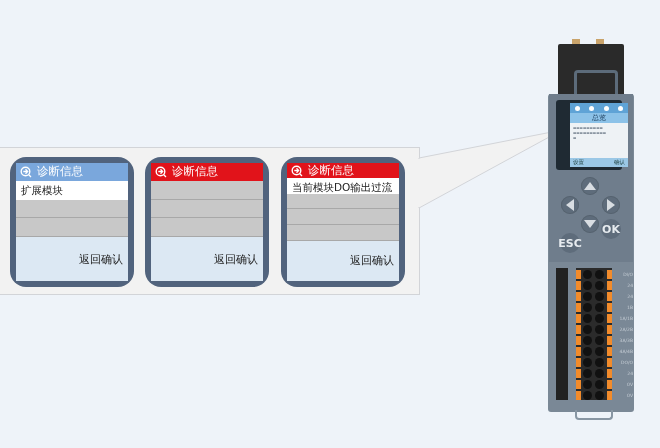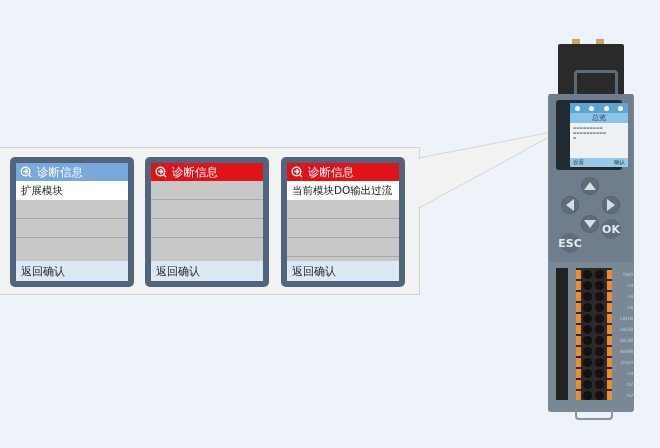--- a/index.html
+++ b/index.html
@@ -9,38 +9,38 @@
     font-family:"DejaVu Sans", sans-serif;
   }
   
   .callout {
     position:absolute; left:0; top:147px; width:420px; height:148px;
     background:#f2f2f2; border:1px solid #d2d4d8; border-left:none; box-sizing:border-box;
   }
   .callout-pointer { position:absolute; left:0; top:0; width:660px; height:448px; pointer-events:none; }
   .screen {
     position:absolute; top:157px; width:124px; height:130px;
-    background:#51637d; border-radius:5px;
+    background:#51637d; border-radius:16px;
   }
   .screen-inner {
     position:absolute; left:6px; top:6px; right:6px; bottom:6px; background:#c8c8c8;
     display:flex; flex-direction:column; overflow:hidden;
   }
   .s-head {
     height:18px; display:flex; align-items:center; padding-left:4px; color:#fff; font-size:11.5px;
   }
   .s-head.blue { background:#7aa7dc; }
   .s-head.red { background:#e1131a; }
   .s-head .ico { width:12px; height:12px; margin-right:5px; display:inline-block; }
   .row { height:19px; border-bottom:1px solid #a8a8a8; font-size:10.5px; color:#222; padding-left:5px; line-height:19px; white-space:nowrap; overflow:hidden; box-sizing:border-box; }
   .row.sel { background:#fff; border-bottom:none; }
   .row:last-of-type { border-bottom:none; }
   .s-foot {
-    margin-top:auto; height:20px; background:#dce8f3; display:flex; justify-content:flex-start;
-    align-items:center; padding:0 5px; font-size:11px; color:#222;
+    margin-top:auto; height:20px; background:#dce8f3; display:flex; justify-content:flex-end;
+    align-items:center; padding:12px 5px; font-size:11px; color:#222;
   }
   
   .dev-top {
     position:absolute; left:558px; top:44px; width:66px; height:52px; background:#2a2a2a;
     border-radius:2px 2px 0 0;
   }
   .dev-top .pin { position:absolute; top:-5px; width:8px; height:5px; background:#c9a36b; }
   .dev-top .slot { position:absolute; left:16px; top:26px; width:38px; height:22px; border:3px solid #5c6b7a; border-bottom:none; border-radius:4px 4px 0 0; }
   .dev-body {
     position:absolute; left:548px; top:94px; width:86px; height:318px; background:#7a8896;

